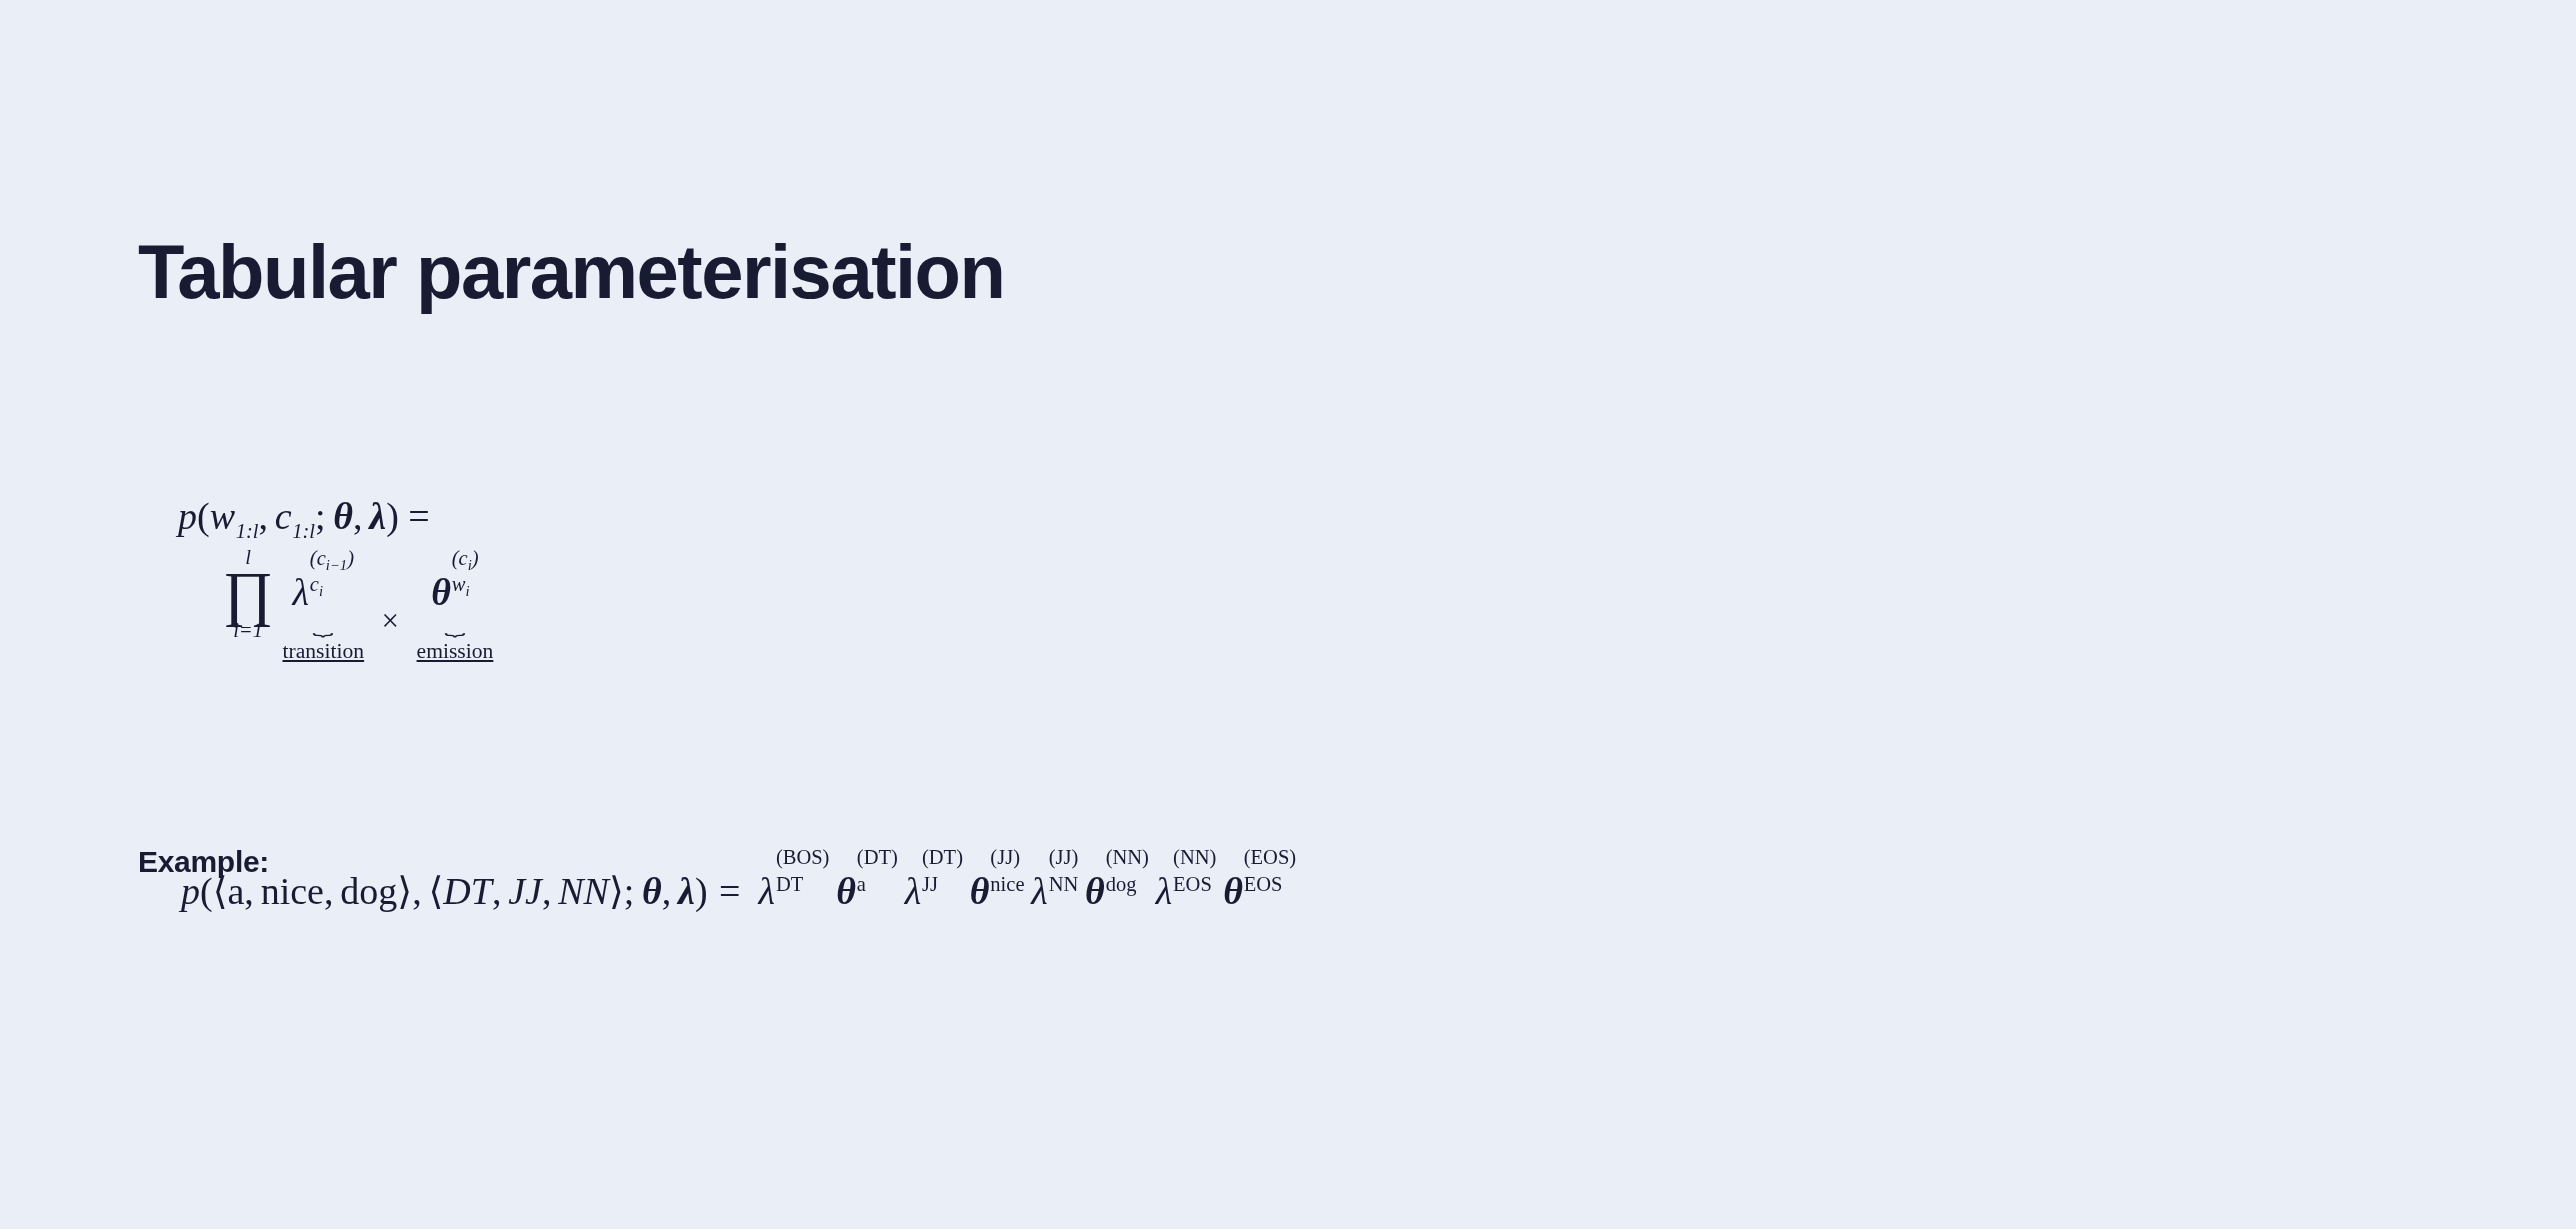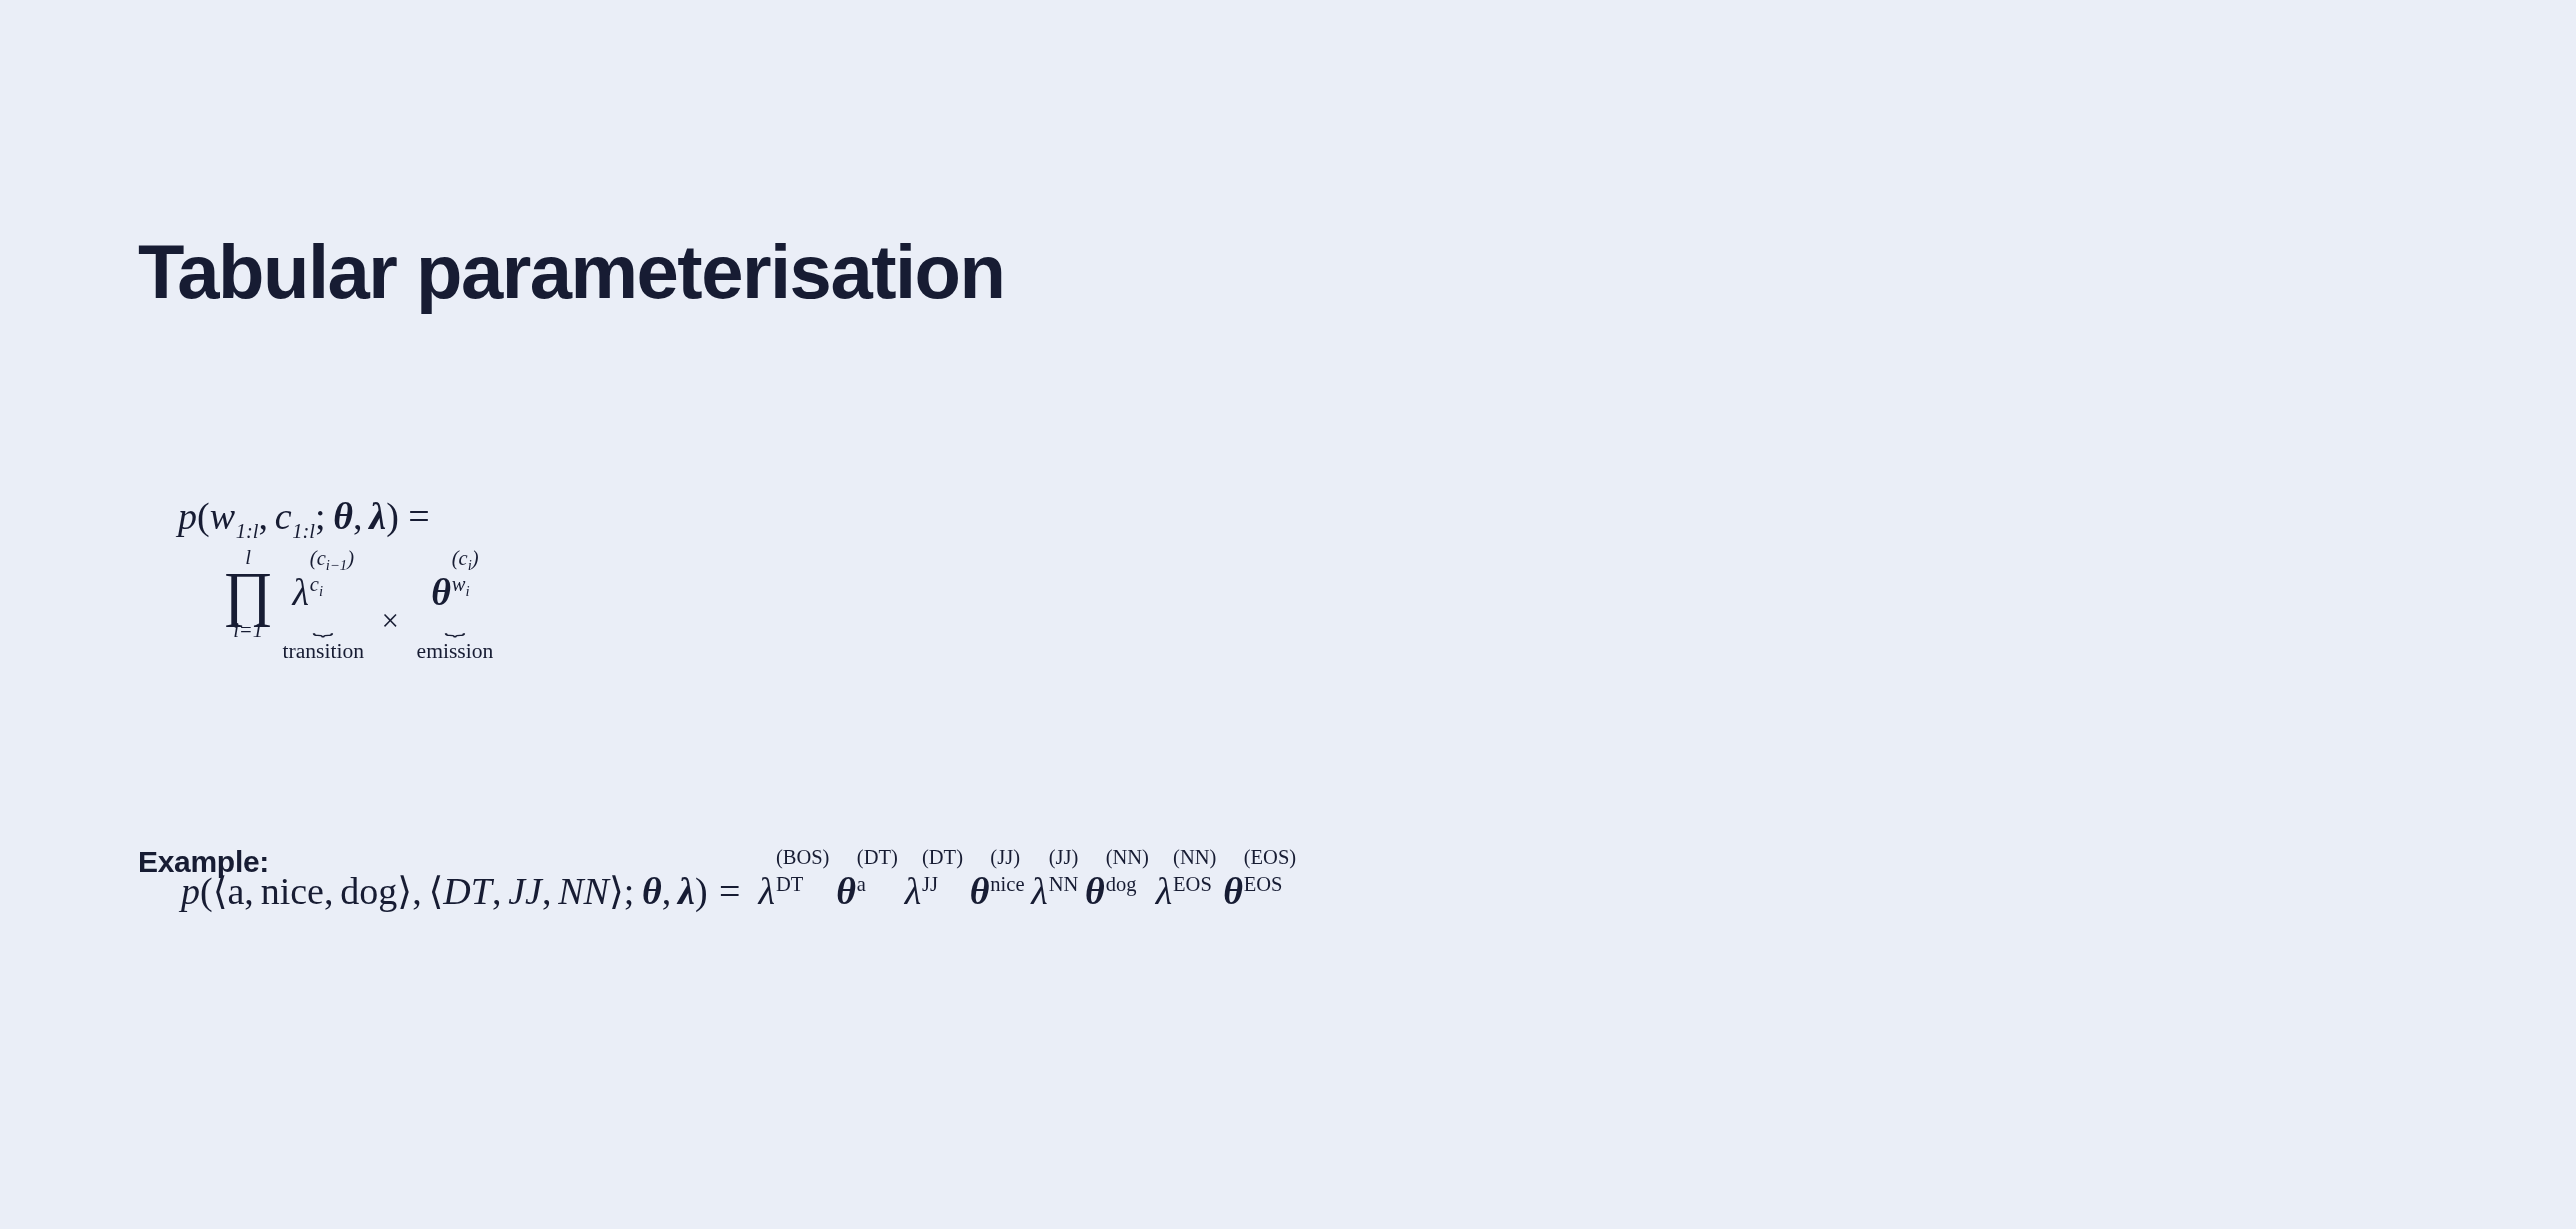--- a/index.html
+++ b/index.html
@@ -163,20 +163,21 @@
     transform: scaleY(0.55) scaleX(1.06);
     margin-top: 3.1px;
     color: #171c33;
   }
   .ubgroup .blabel {
     font-family: "Liberation Serif", serif;
     font-style: normal;
     font-size: 21.6px;
     line-height: 1;
     margin-top: 7.2px;
+    text-decoration: underline;
   }
 
   .times-sep {
     font-family: "Liberation Serif", serif;
     font-size: 31px;
     margin: 0 17.5px;
     align-self: flex-start;
     padding-top: 56px;
   }
 

